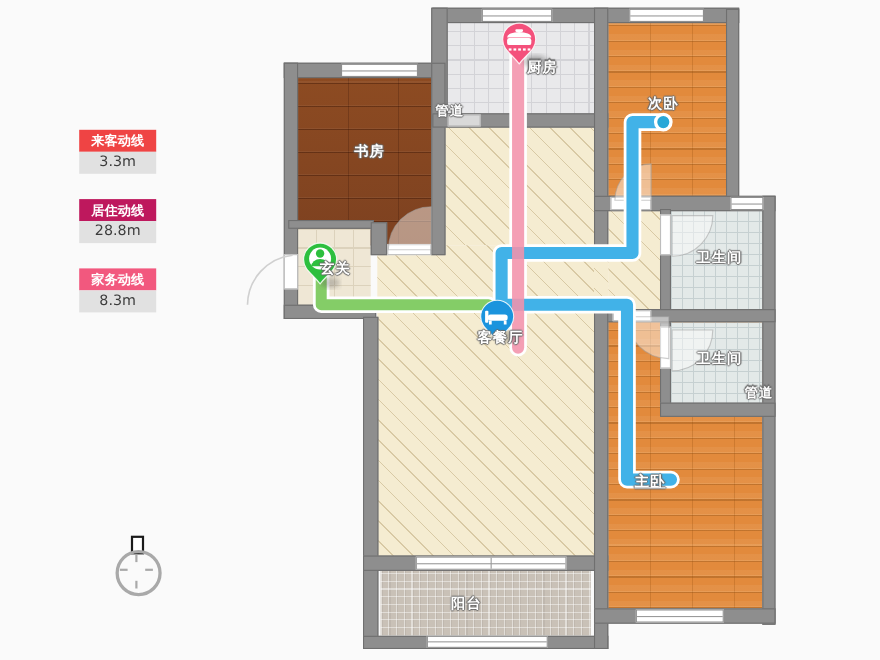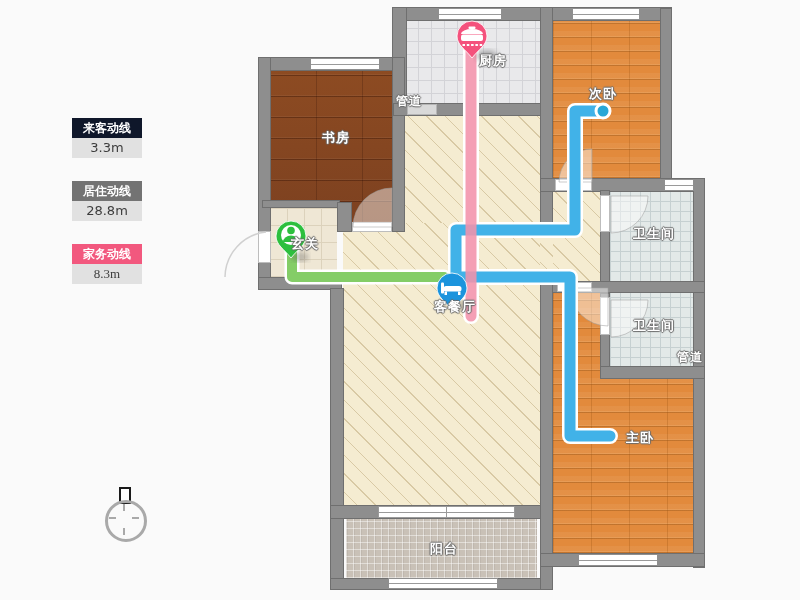--- a/index.html
+++ b/index.html
@@ -188,35 +188,35 @@
     </g>
   </svg>
 
   <div class="rlabel" style="left:336px;top:138px;">书房</div>
   <div class="rlabel" style="left:493px;top:61px;">厨房</div>
   <div class="rlabel small" style="left:409px;top:101px;">管道</div>
   <div class="rlabel" style="left:603px;top:94px;">次卧</div>
   <div class="rlabel" style="left:654px;top:234px;">卫生间</div>
   <div class="rlabel" style="left:654px;top:326px;">卫生间</div>
   <div class="rlabel small" style="left:690px;top:357px;">管道</div>
-  <div class="rlabel" style="left:640px;top:438px;">主卧</div>
-  <div class="rlabel" style="left:444px;top:549px;">阳台</div>
+  <div class="rlabel" style="left:591px;top:438px;text-decoration:underline;">主卧</div>
+  <div class="rlabel" style="left:424px;top:549px;">阳台</div>
   <div class="rlabel" style="left:305px;top:244px;">玄关</div>
   <div class="rlabel" style="left:455px;top:307px;">客餐厅</div>
 </div>
 
 <div class="legend-item" style="top:118px;">
-  <div class="legend-head" style="background:#0f172a;">来客动线</div>
+  <div class="legend-head" style="background:#ef4444;">来客动线</div>
   <div class="legend-val">3.3m</div>
 </div>
 <div class="legend-item" style="top:181px;">
-  <div class="legend-head" style="background:#737373;">居住动线</div>
+  <div class="legend-head" style="background:#be185d;">居住动线</div>
   <div class="legend-val">28.8m</div>
 </div>
-<div class="legend-item" style="top:244px;font-family:Liberation Serif, serif;">
+<div class="legend-item" style="top:244px;">
   <div class="legend-head" style="background:#f2587e;">家务动线</div>
   <div class="legend-val">8.3m</div>
 </div>
 
 <div id="compass">
   <div class="north"></div>
   <div class="ring"></div>
   <div class="tick t-n"></div>
   <div class="tick t-s"></div>
   <div class="tick t-w"></div>

